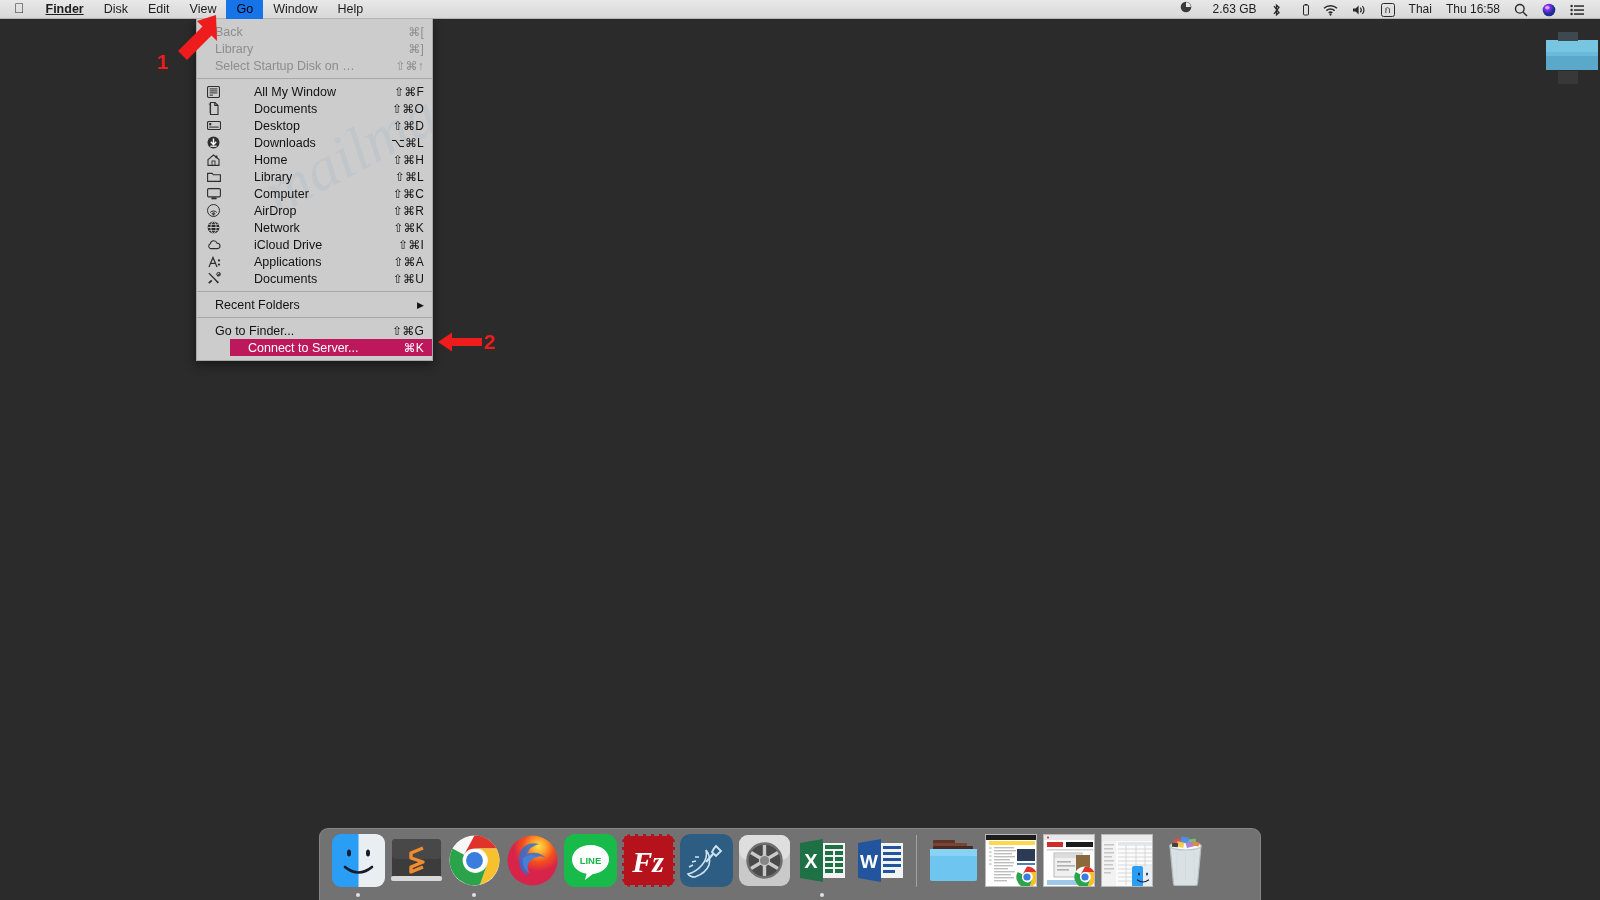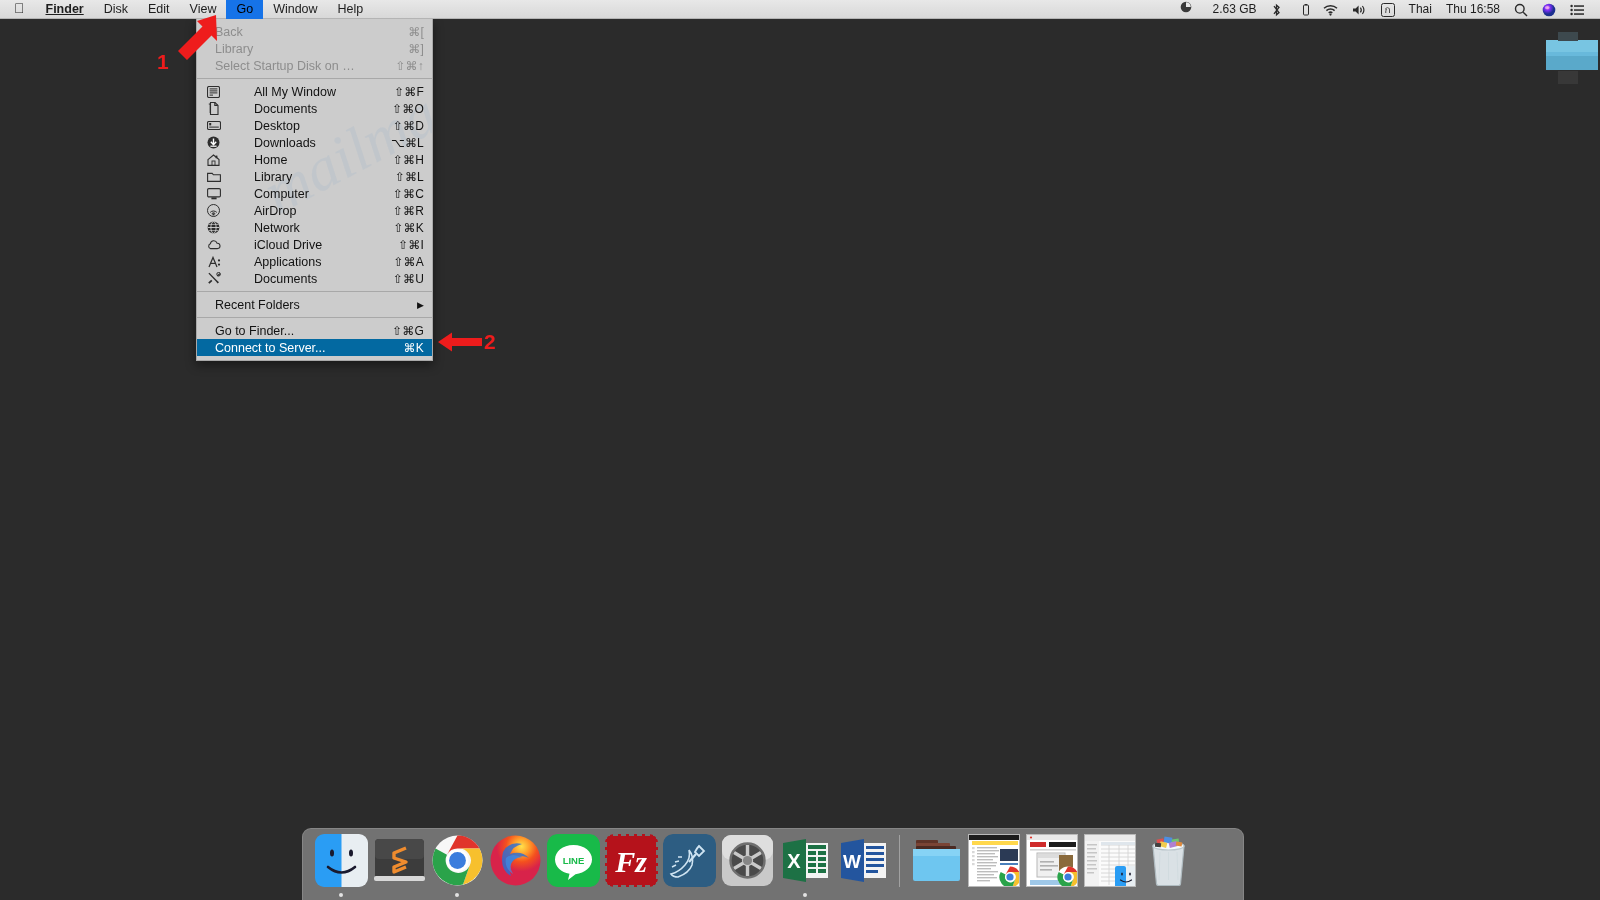--- a/index.html
+++ b/index.html
@@ -101,21 +101,21 @@
   .mi .key {
     font-family: "Liberation Sans", sans-serif;
     font-size: 12px;
     letter-spacing: .2px;
     margin-left: 12px;
     text-align: right;
   }
   .mi.noicon { padding-left: 18px; }
   .mi.disabled { color: #8d8d8d; }
   .mi.disabled .key { color: #8d8d8d; }
-  .mi.selected { background: #0369a1; color: #ffffff; }
+  .mi.selected { background: #be185d; color: #ffffff; margin-left: 33px; }
   .mi.selected .key { color: #ffffff; }
   .mi .submarker { font-size: 9px; margin-left: 10px; }
   .sep {
     height: 1px; background: #a8a8a8;
     margin: 4px 0 4px 0;
   }
   .ic svg { display: block; }
 
   
   .anno-num {
@@ -133,21 +133,21 @@
     position: absolute;
     right: 0px; top: 30px;
     width: 60px; height: 55px;
     z-index: 5;
     opacity: .92;
   }
 
   
   #dock {
     position: absolute;
-    left: 302px; bottom: 0px;
+    left: 319px; bottom: 0px;
     width: 942px; height: 72px;
     background: rgba(119,119,119,0.93);
     border: 1px solid rgba(160,160,160,0.45);
     border-bottom: none;
     border-radius: 9px 9px 0 0;
     display: flex; align-items: flex-start;
     padding: 5px 9px 0 9px;
     z-index: 20;
   }
   .dock-item {

